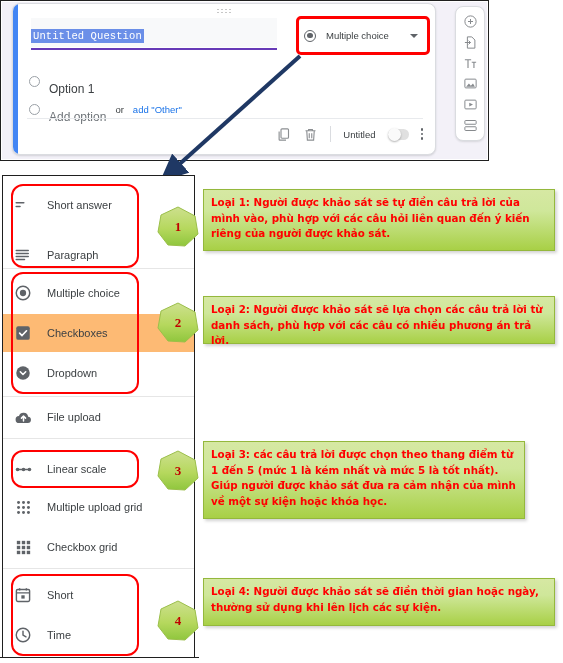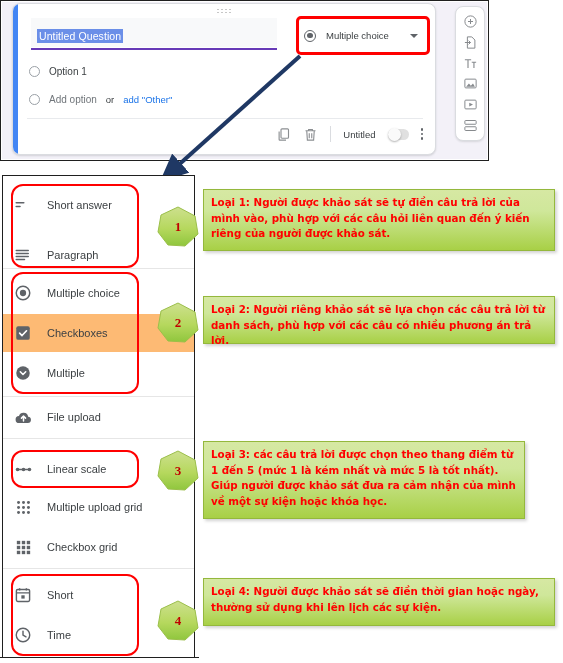--- a/index.html
+++ b/index.html
@@ -14,28 +14,28 @@
   #forms-region{position:absolute;left:0;top:0;width:491px;height:163px;}
   #forms-outline{position:absolute;left:0;top:0;width:489px;height:161px;border:1.5px solid #1f1f1f;box-sizing:border-box;background:#ffffff;}
   #forms-canvas{position:absolute;left:2px;top:2px;width:485px;height:157px;background:#f3f1f8;}
 
   .qcard{position:absolute;left:12px;top:3px;width:424px;height:152px;background:#ffffff;border:1px solid #dadce0;border-radius:8px;box-sizing:border-box;box-shadow:0 1px 2px rgba(60,64,67,.18);overflow:hidden;}
   .qcard .accent{position:absolute;left:0;top:0;width:5px;height:100%;background:#4285f4;}
   .drag-dots{position:absolute;left:50%;top:4px;transform:translateX(-50%);width:16px;height:6px;
     background-image:radial-gradient(#bdbdbd 40%,transparent 41%);
     background-size:4px 3px;background-repeat:repeat;opacity:.85;}
 
-  .qtitle-wrap{position:absolute;left:24px;top:22px;width:246px;}
+  .qtitle-wrap{position:absolute;left:18px;top:22px;width:246px;font-family:Liberation Mono, monospace;}
   .qtitle{display:inline-block;font-size:10.5px;color:#ffffff;background:#6b8fe8;padding:1px 2px;letter-spacing:.1px;}
   .qtitle-underline{position:absolute;left:18px;top:44px;width:246px;height:2px;background:#673ab7;}
   .qtitle-bg{position:absolute;left:18px;top:14px;width:246px;height:29px;background:#f8f9fa;}
 
   .opt-row{position:absolute;left:16px;display:flex;align-items:center;gap:9px;}
   .radio-o{width:11px;height:11px;border:1.4px solid #9aa0a6;border-radius:50%;box-sizing:border-box;}
-  .opt-label{font-size:10px;color:#3c4043;}
+  .opt-label{font-size:12px;color:#3c4043;margin-top:16px;}
   .opt-label.muted{color:#70757a;}
   .opt-link{font-size:9.5px;color:#1a73e8;}
   .opt-or{font-size:9.5px;color:#3c4043;}
 
   .card-div{position:absolute;left:14px;top:114px;width:396px;height:1px;background:#e8eaed;}
 
   .card-tools{position:absolute;right:12px;top:122px;display:flex;align-items:center;gap:12px;}
   .tool-ic{width:15px;height:15px;opacity:.72;}
   .tool-sep{width:1px;height:16px;background:#dadce0;}
   .req-label{font-size:9.5px;color:#3c4043;}
@@ -238,21 +238,21 @@
       </span>
       <span class="m-lb">Checkboxes</span>
     </div>
     <div class="m-item" style="top:178px;">
       <span class="m-ic">
         <svg viewBox="0 0 24 24" width="18" height="18">
             <circle cx="12" cy="12" r="9" fill="#5f6368"></circle>
             <path d="M8.4 10.4l3.6 3.6 3.6-3.6" fill="none" stroke="#fff" stroke-width="2.1" stroke-linecap="round" stroke-linejoin="round"></path>
           </svg>
       </span>
-      <span class="m-lb">Multiple</span>
+      <span class="m-lb">Dropdown</span>
     </div>
     <div class="m-div" style="top:220px;"></div>
 
     <div class="m-item" style="top:222px;">
       <span class="m-ic">
         <svg viewBox="0 0 24 24" width="19" height="19">
             <path d="M6.5 19h11a4 4 0 0 0 .4-7.97A6 6 0 0 0 6.3 10.2 3.9 3.9 0 0 0 6.5 19z" fill="#5f6368"></path>
             <path d="M12 16.5V10.4M9.4 12.8L12 10.2l2.6 2.6" stroke="#fff" stroke-width="1.9" fill="none" stroke-linecap="round" stroke-linejoin="round"></path>
           </svg>
       </span>
@@ -361,21 +361,21 @@
   <svg viewBox="0 0 46 46" width="46" height="46">
     <polygon points="23,3 40,12 43,30 30,42 13,41 3,28 6,11" fill="url(#bg1)" stroke="#9bbf4a" stroke-width="1"></polygon>
   </svg>
   <span class="num">4</span>
 </div>
 
 <div class="callout" style="left:203px;top:189px;width:352px;height:62px;">
   <p>Loại 1: Người được khảo sát sẽ tự điền câu trả lời của mình vào, phù hợp với các câu hỏi liên quan đến ý kiến riêng của người được khảo sát.</p>
 </div>
 <div class="callout" style="left:203px;top:296px;width:352px;height:48px;">
-  <p>Loại 2: Người riêng khảo sát sẽ lựa chọn các câu trả lời từ danh sách, phù hợp với các câu có nhiều phương án trả lời.</p>
+  <p>Loại 2: Người được khảo sát sẽ lựa chọn các câu trả lời từ danh sách, phù hợp với các câu có nhiều phương án trả lời.</p>
 </div>
 <div class="callout" style="left:203px;top:441px;width:322px;height:78px;">
   <p>Loại 3: các câu trả lời được chọn theo thang điểm từ 1 đến 5 (mức 1 là kém nhất và mức 5 là tốt nhất). Giúp người được khảo sát đưa ra cảm nhận của mình về một sự kiện hoặc khóa học.</p>
 </div>
 <div class="callout" style="left:203px;top:578px;width:352px;height:48px;">
   <p>Loại 4: Người được khảo sát sẽ điền thời gian hoặc ngày, thường sử dụng khi lên lịch các sự kiện.</p>
 </div>
 
 <div id="page-bottom-line"></div>
 

